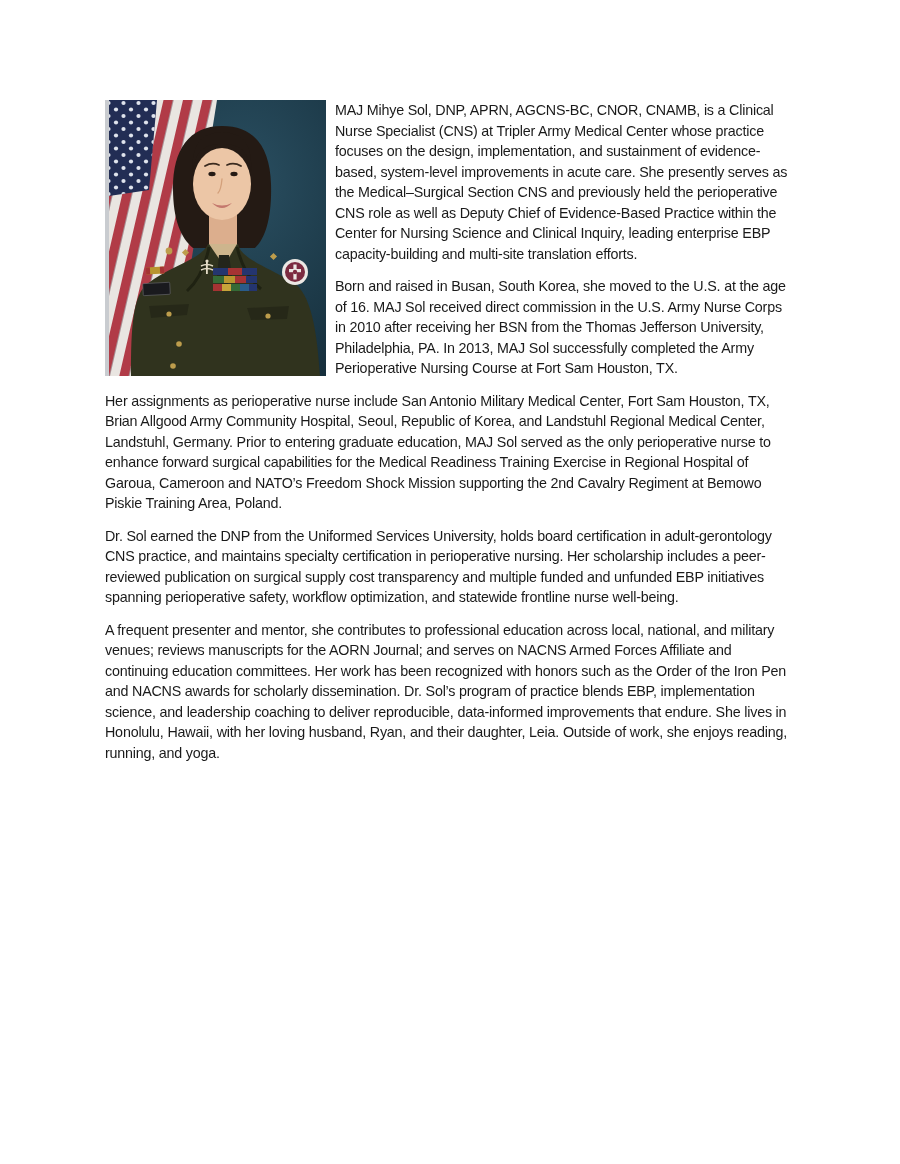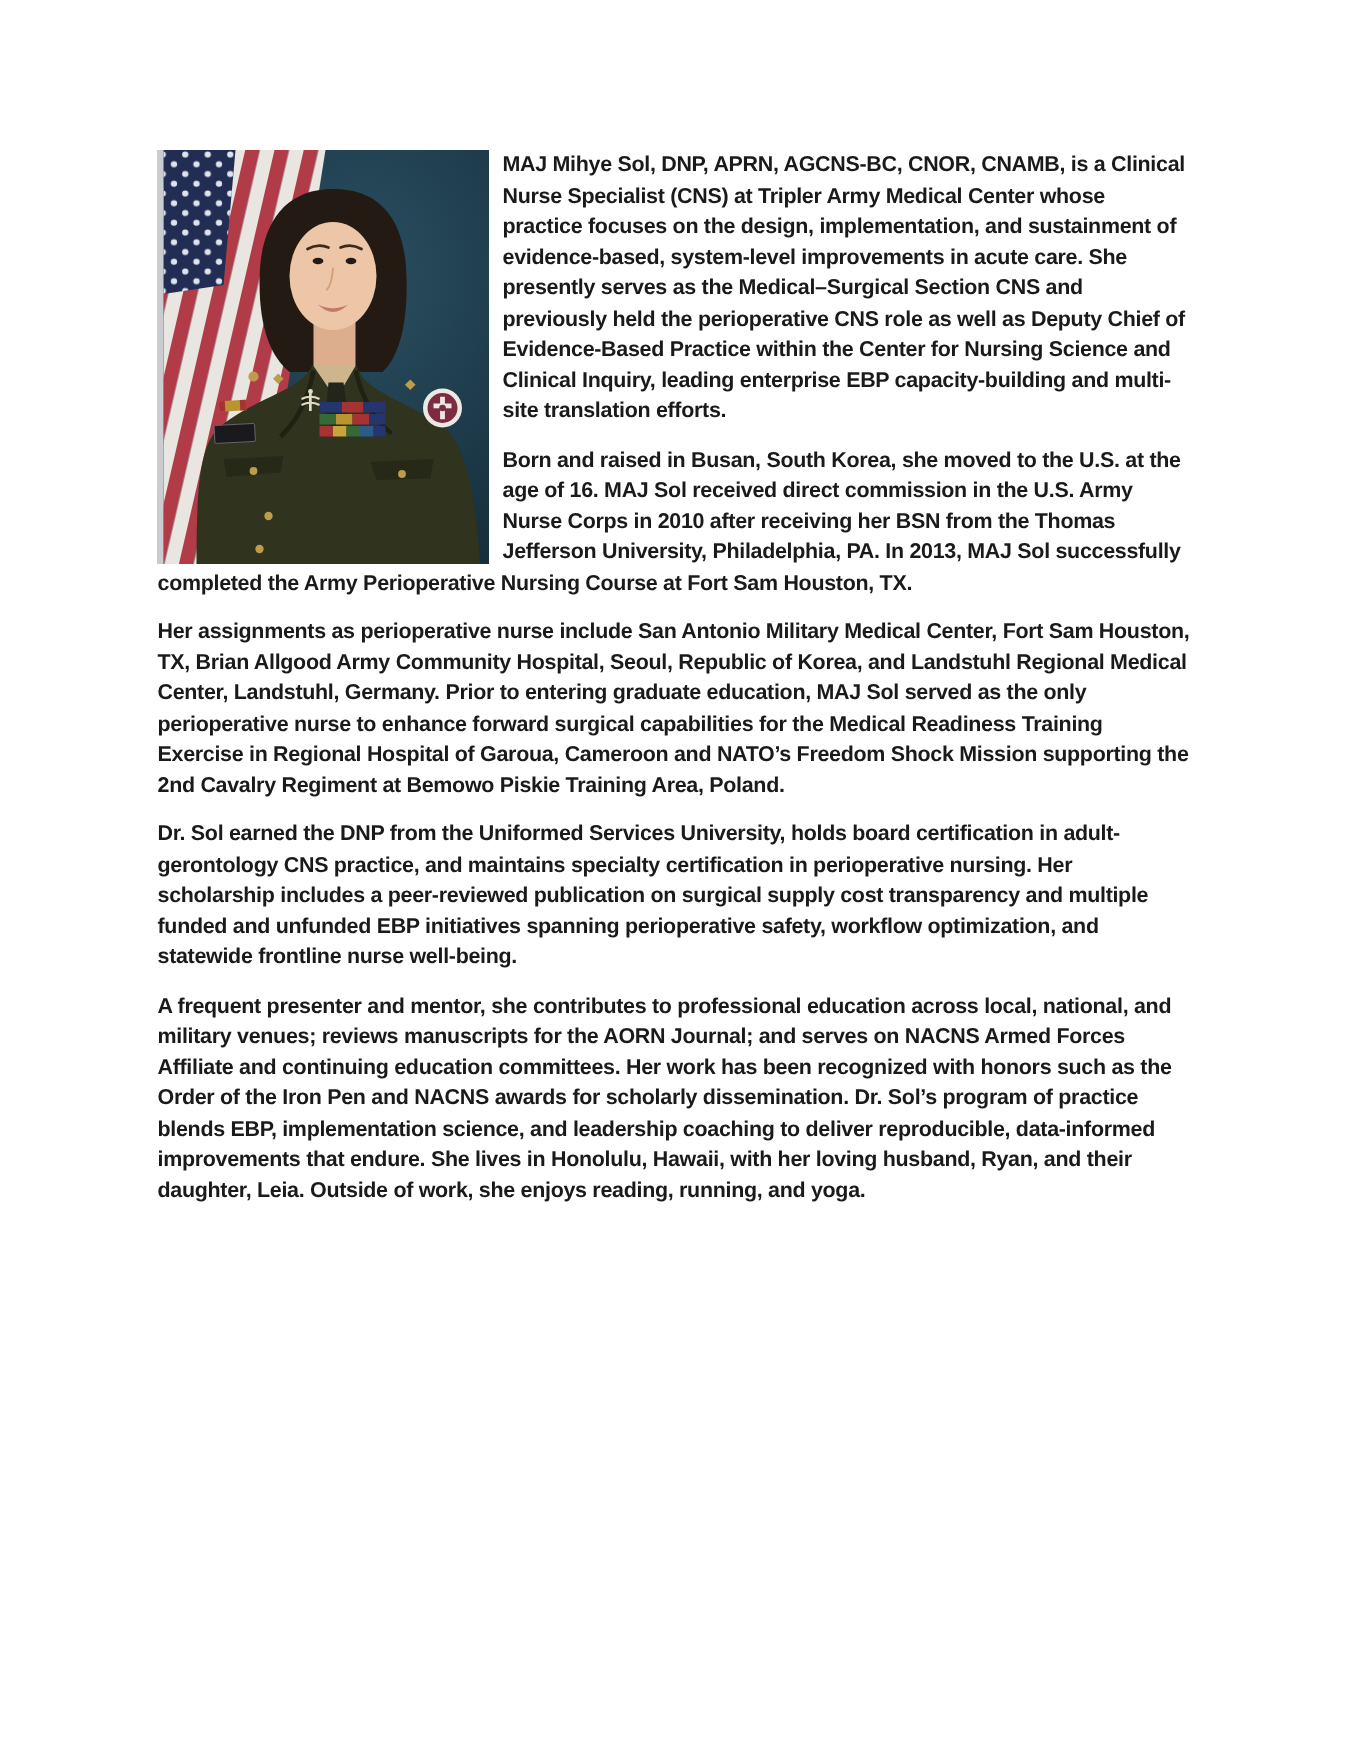--- a/index.html
+++ b/index.html
@@ -14,21 +14,20 @@
   .content{
     padding:100px 107px 0 105px;
     color:var(--text,#1a1a1a);
   }
   .content p{
     margin:0 0 12px 0;
     font-size:14.3px;
     line-height:20.5px;
     letter-spacing:-0.2px;
     text-align:left;
-    font-weight:bold;
   }
   figure.portrait{
     float:left;
     width:221px;
     height:276px;
     margin:0 9px 2px 0;
     padding:0;
   }
   figure.portrait svg{display:block;width:221px;height:276px;}
 </style>

